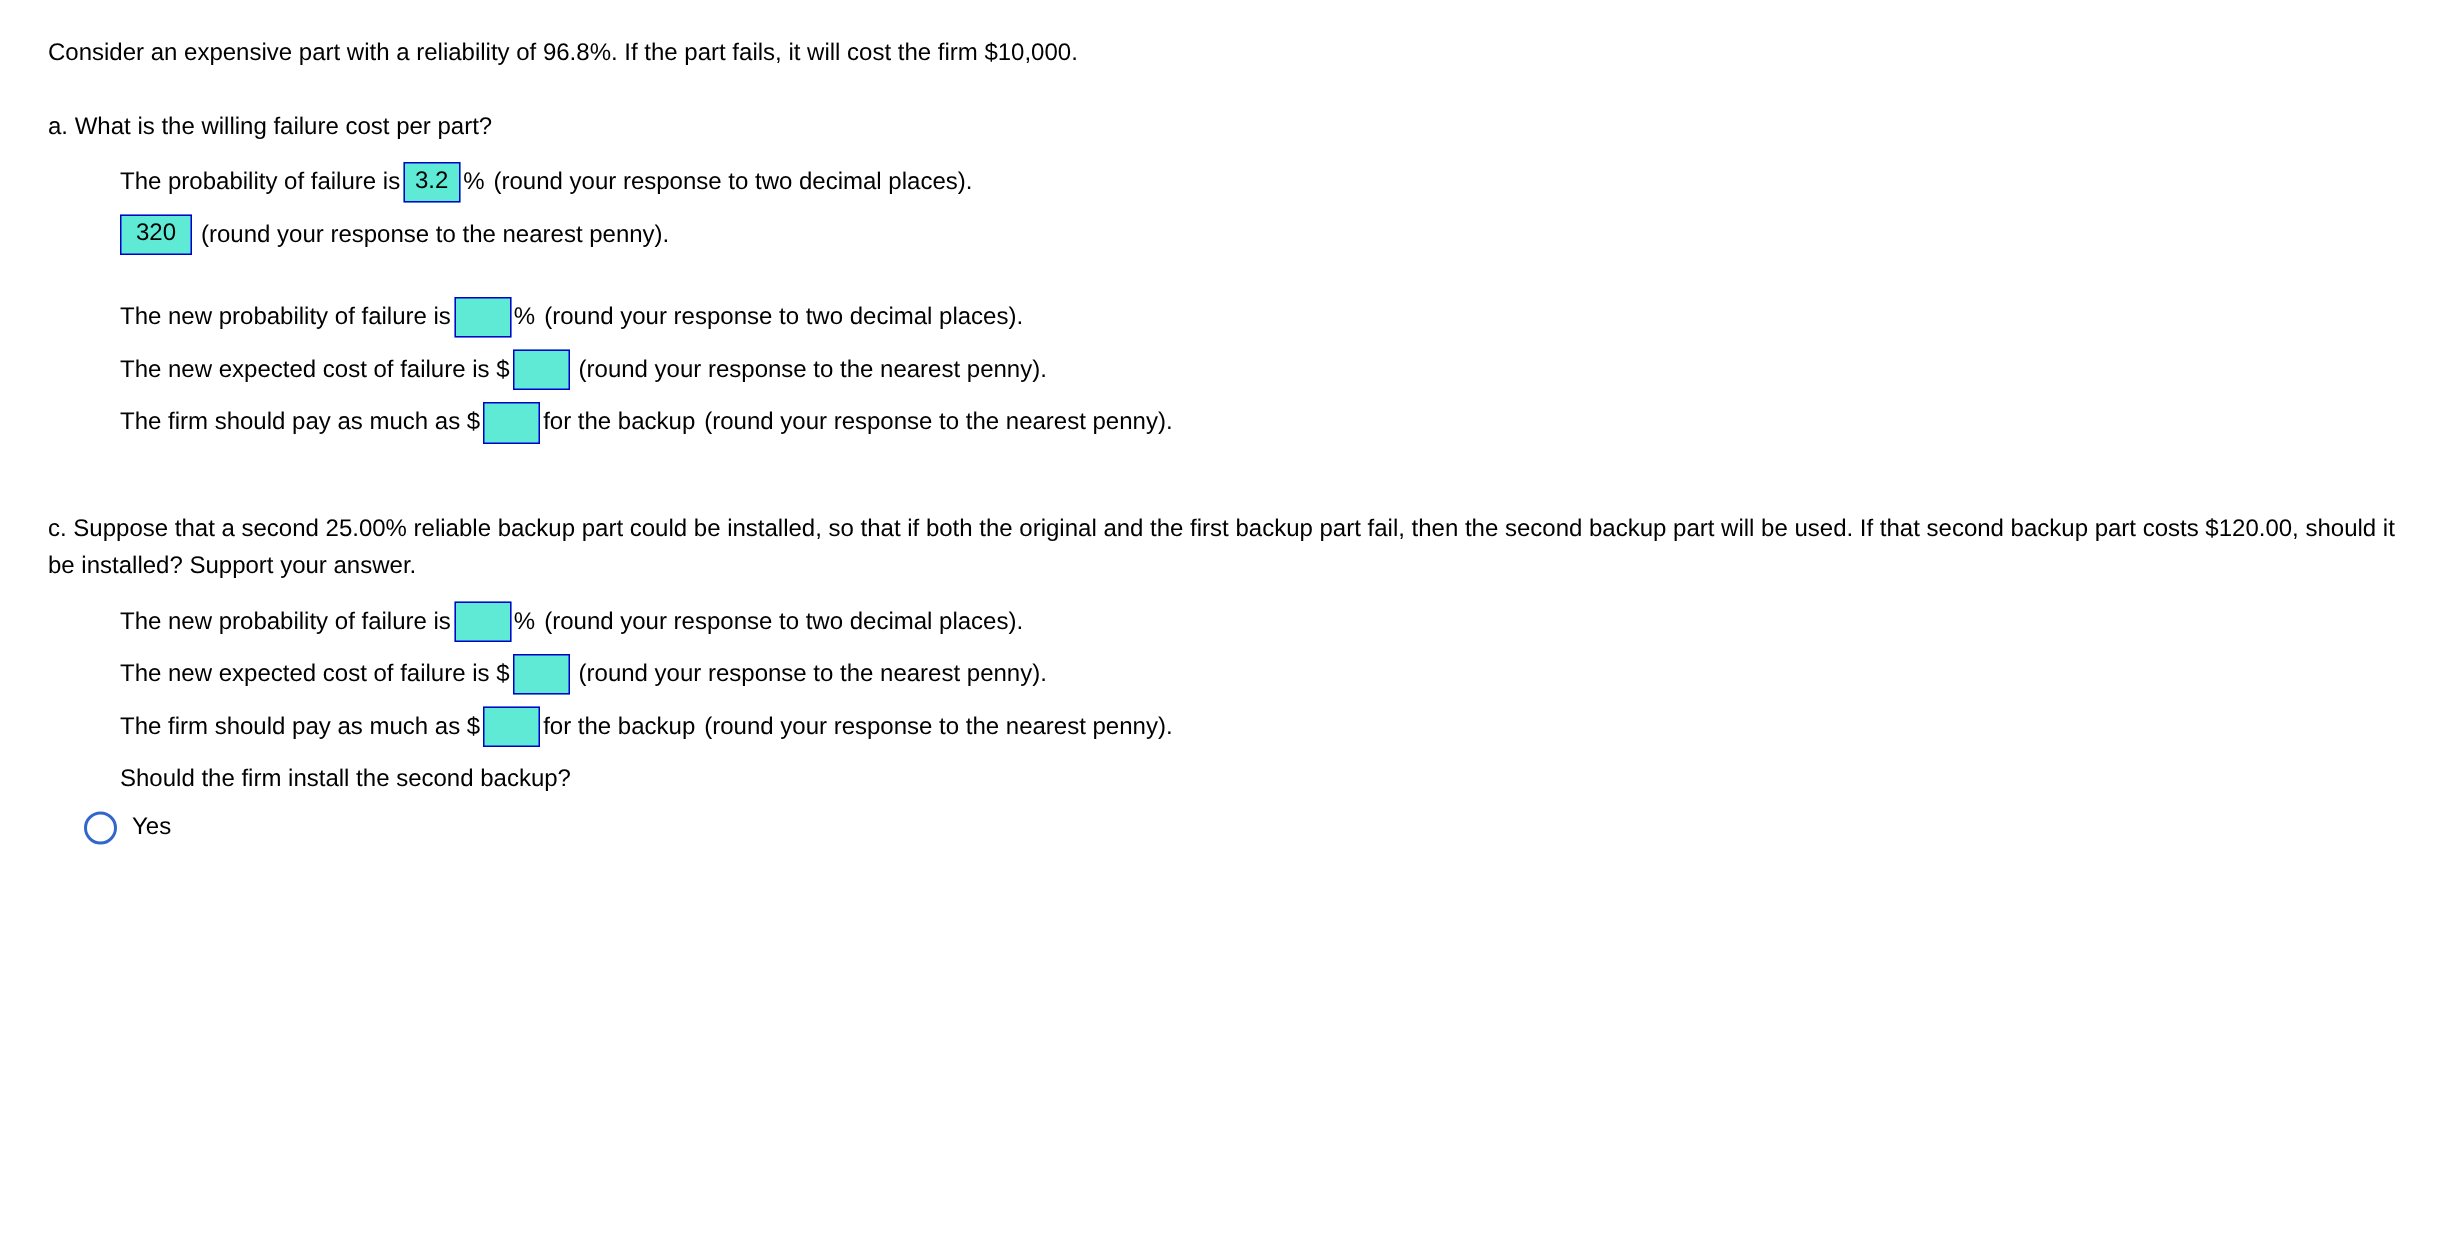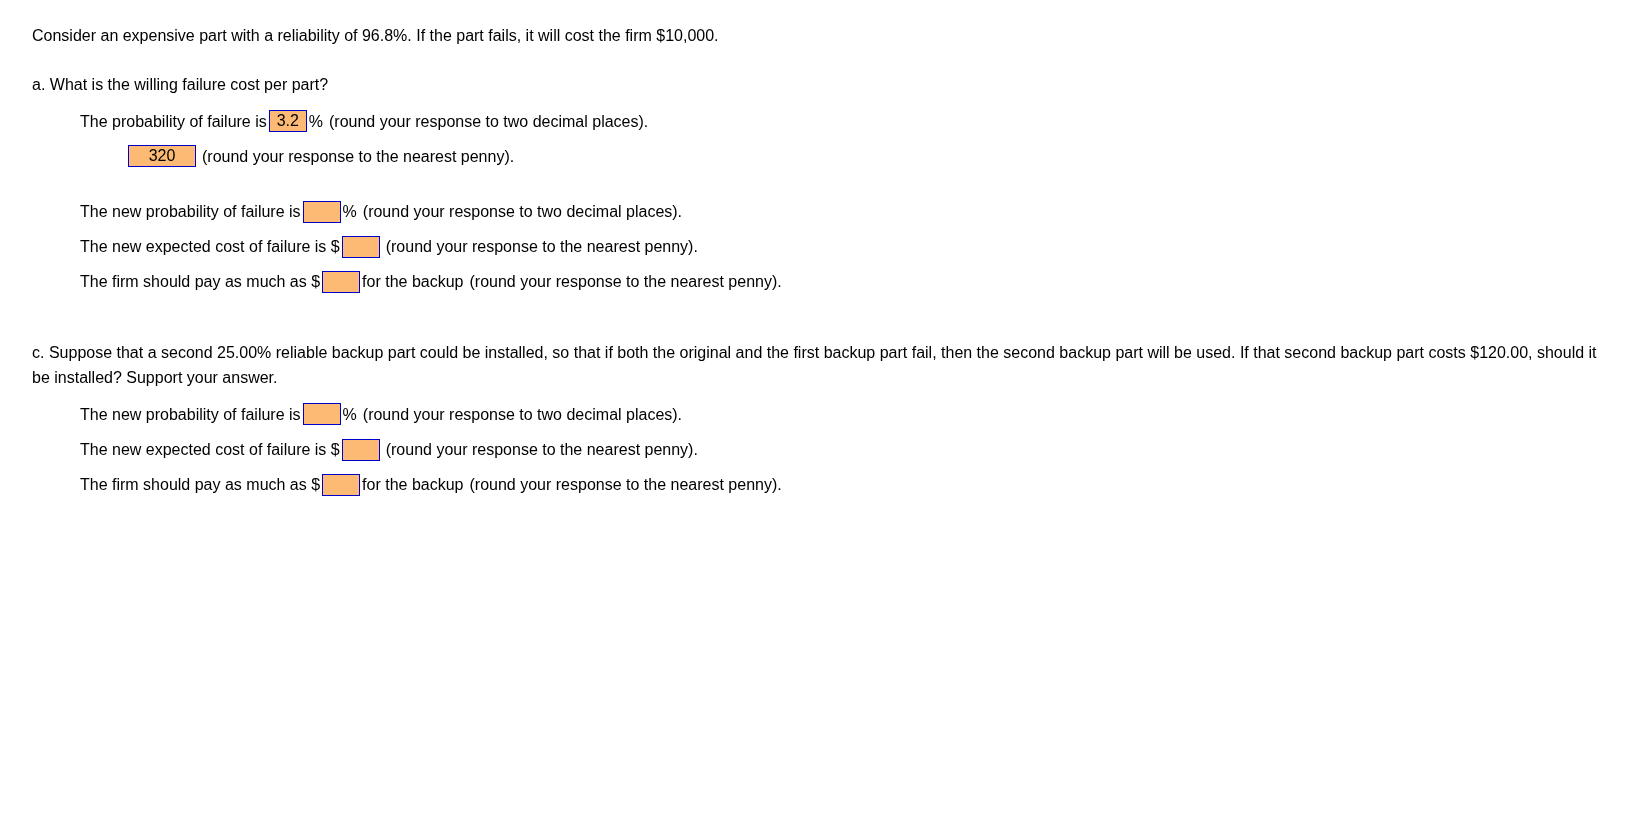--- a/index.html
+++ b/index.html
@@ -30,42 +30,40 @@
     .section-header {
       line-height: 1.6;
       margin-bottom: 10px;
     }
 
     .indented {
       margin-left: 48px;
       margin-bottom: 8px;
       line-height: 1.7;
       display: flex;
-      align-items: center;
       flex-wrap: wrap;
       gap: 2px;
     }
 
     .inline-input {
       border: 1px solid #0000cc;
       outline: none;
       font-size: 16px;
       padding: 1px 3px;
       text-align: center;
       color: #000;
-      background: #fdba74;
+      background: #5eead4;
     }
 
     .inline-input.small {
       width: 38px;
     }
 
     .inline-input.medium {
-      width: 68px;
-      margin-left: 48px;
+      width: 48px;
     }
 
     .italic-hint {
       margin-left: 4px;
     }
 
     .radio-group {
       display: flex;
       align-items: center;
       margin-left: 24px;
@@ -164,15 +162,24 @@
     <span class="italic-hint">(round your response to the nearest penny).</span>
   </div>
 
   <div class="indented">
     <span>The firm should pay as much as $</span>
     <input class="inline-input small" type="text" value="" style="">
     <span> for the backup </span>
     <span class="italic-hint">(round your response to the nearest penny).</span>
   </div>
 
+  <div class="indented">
+    <span>Should the firm install the second backup?</span>
+  </div>
 
+  <div class="radio-group">
+    <label class="radio-option">
+      <span class="radio-circle"></span>
+      <span>Yes</span>
+    </label>
+  </div>
 
 </div>
 
 </body></html>

